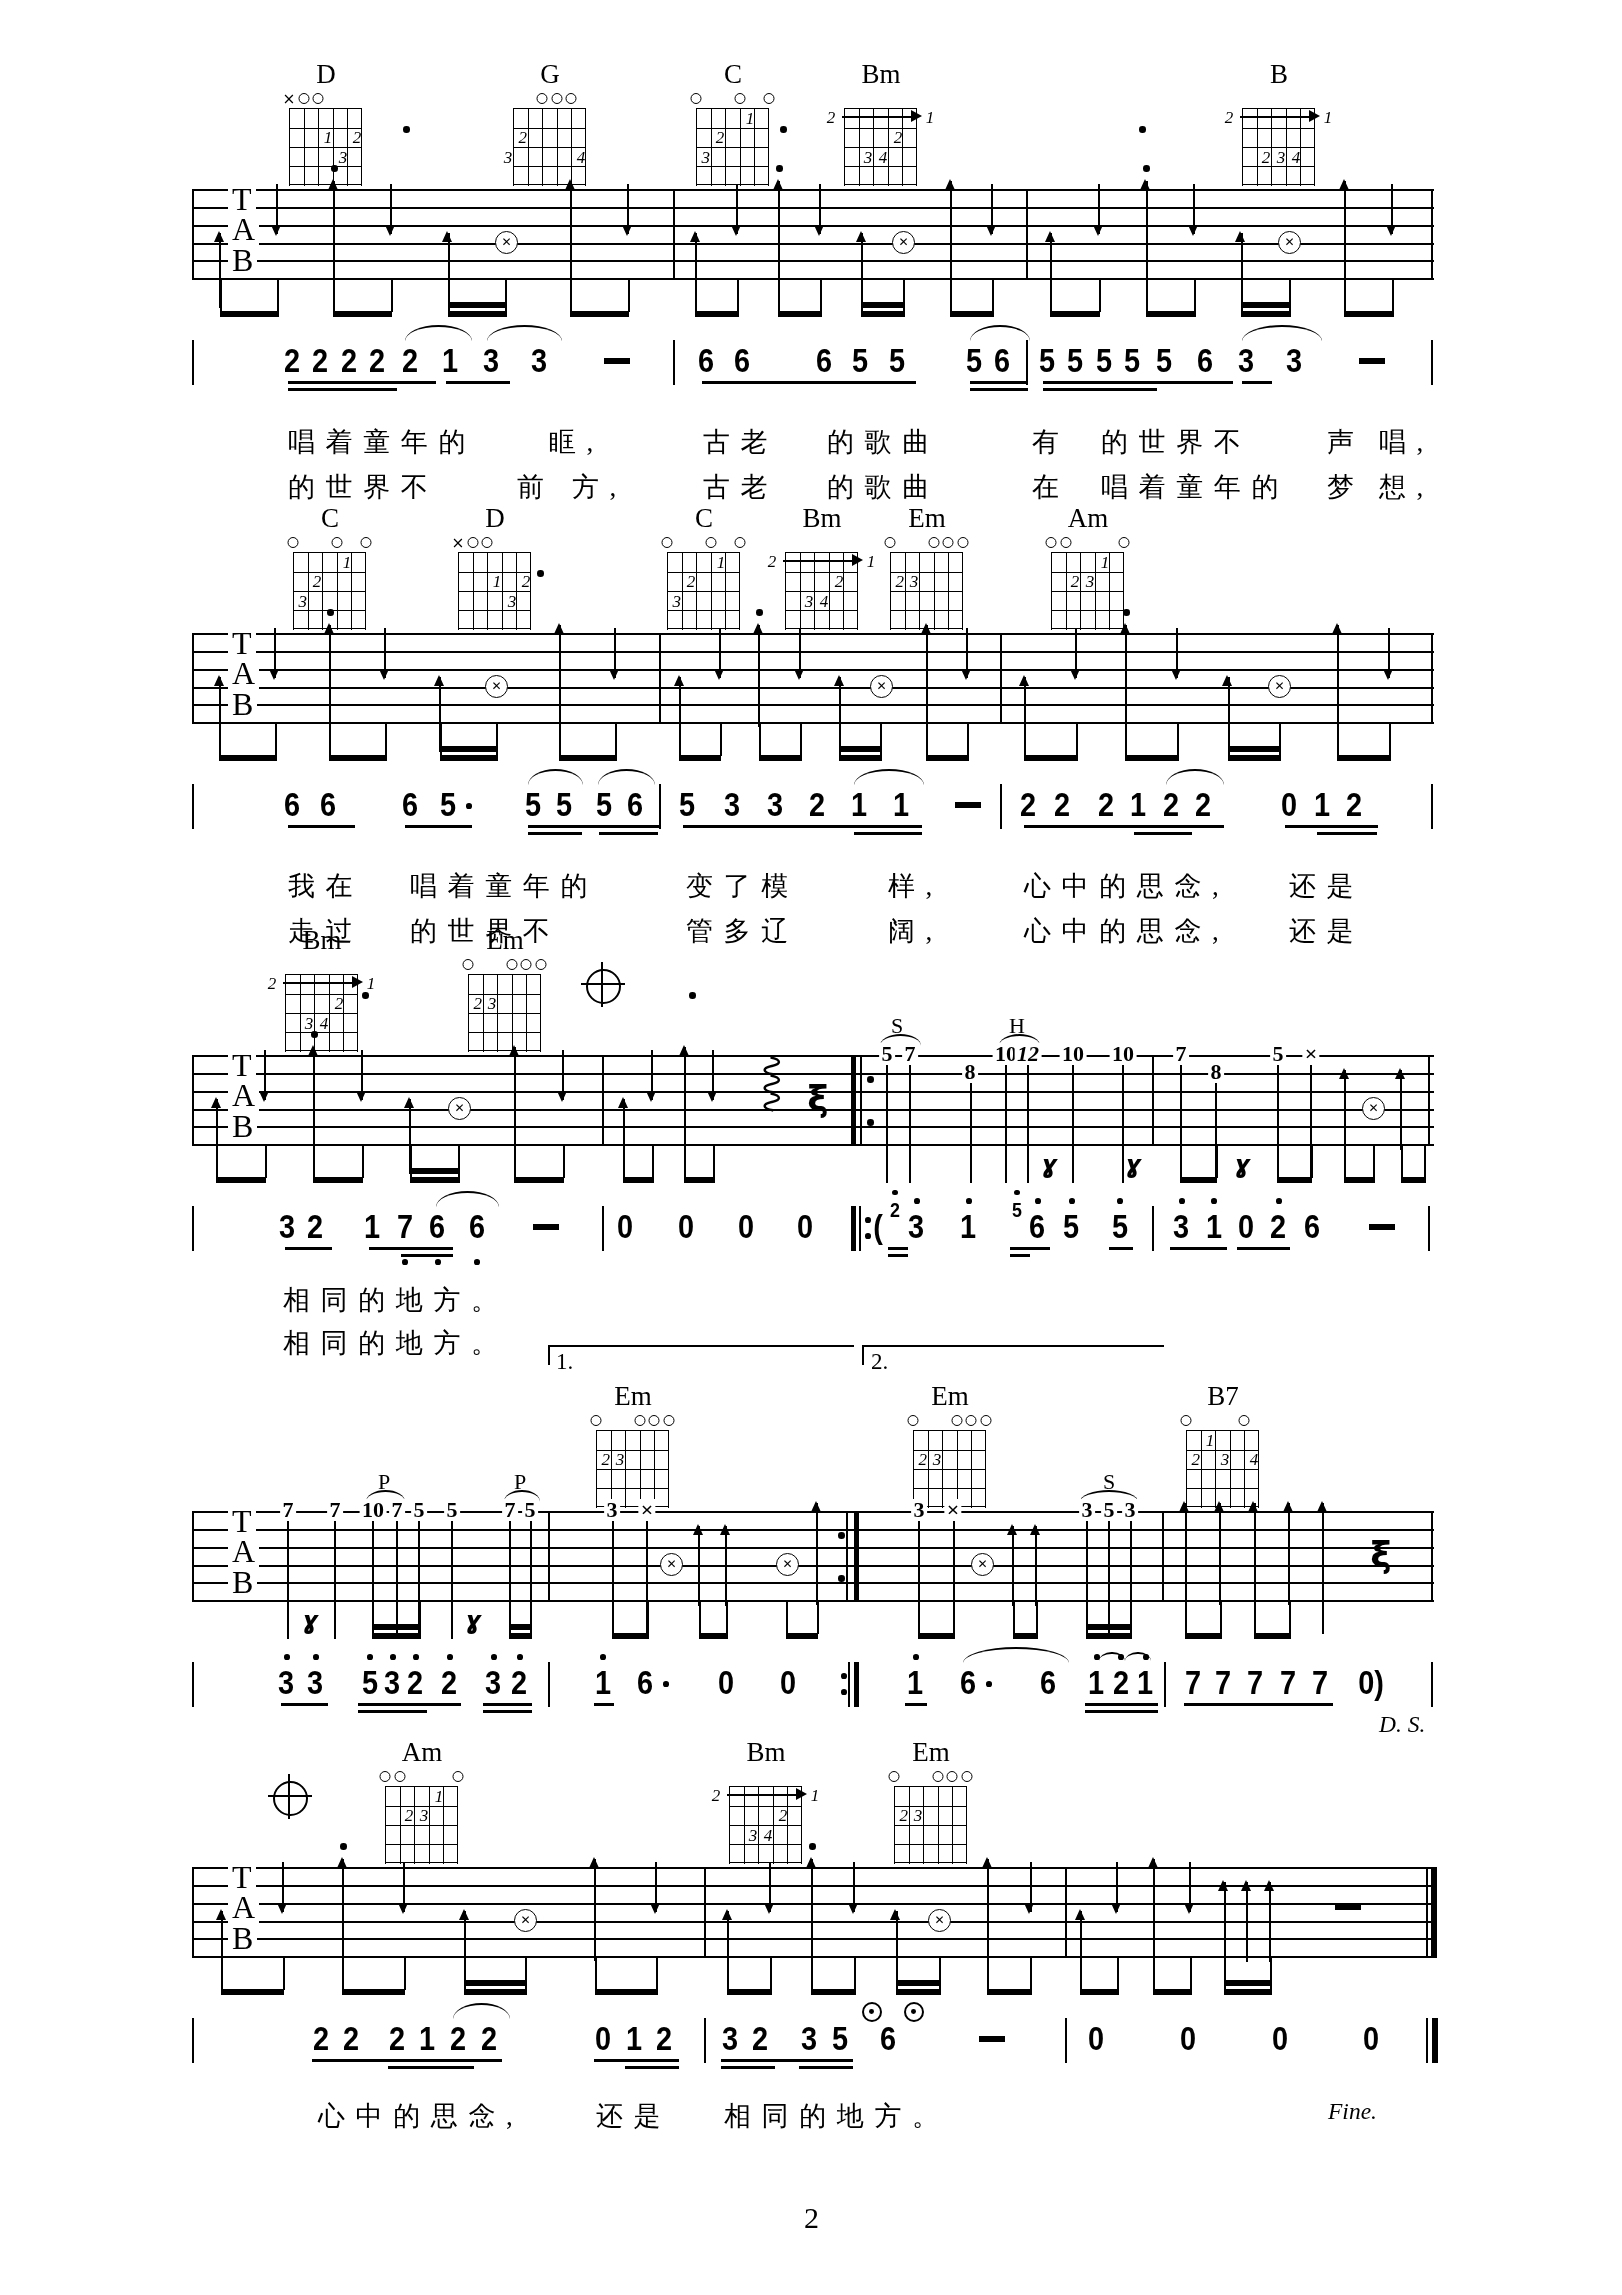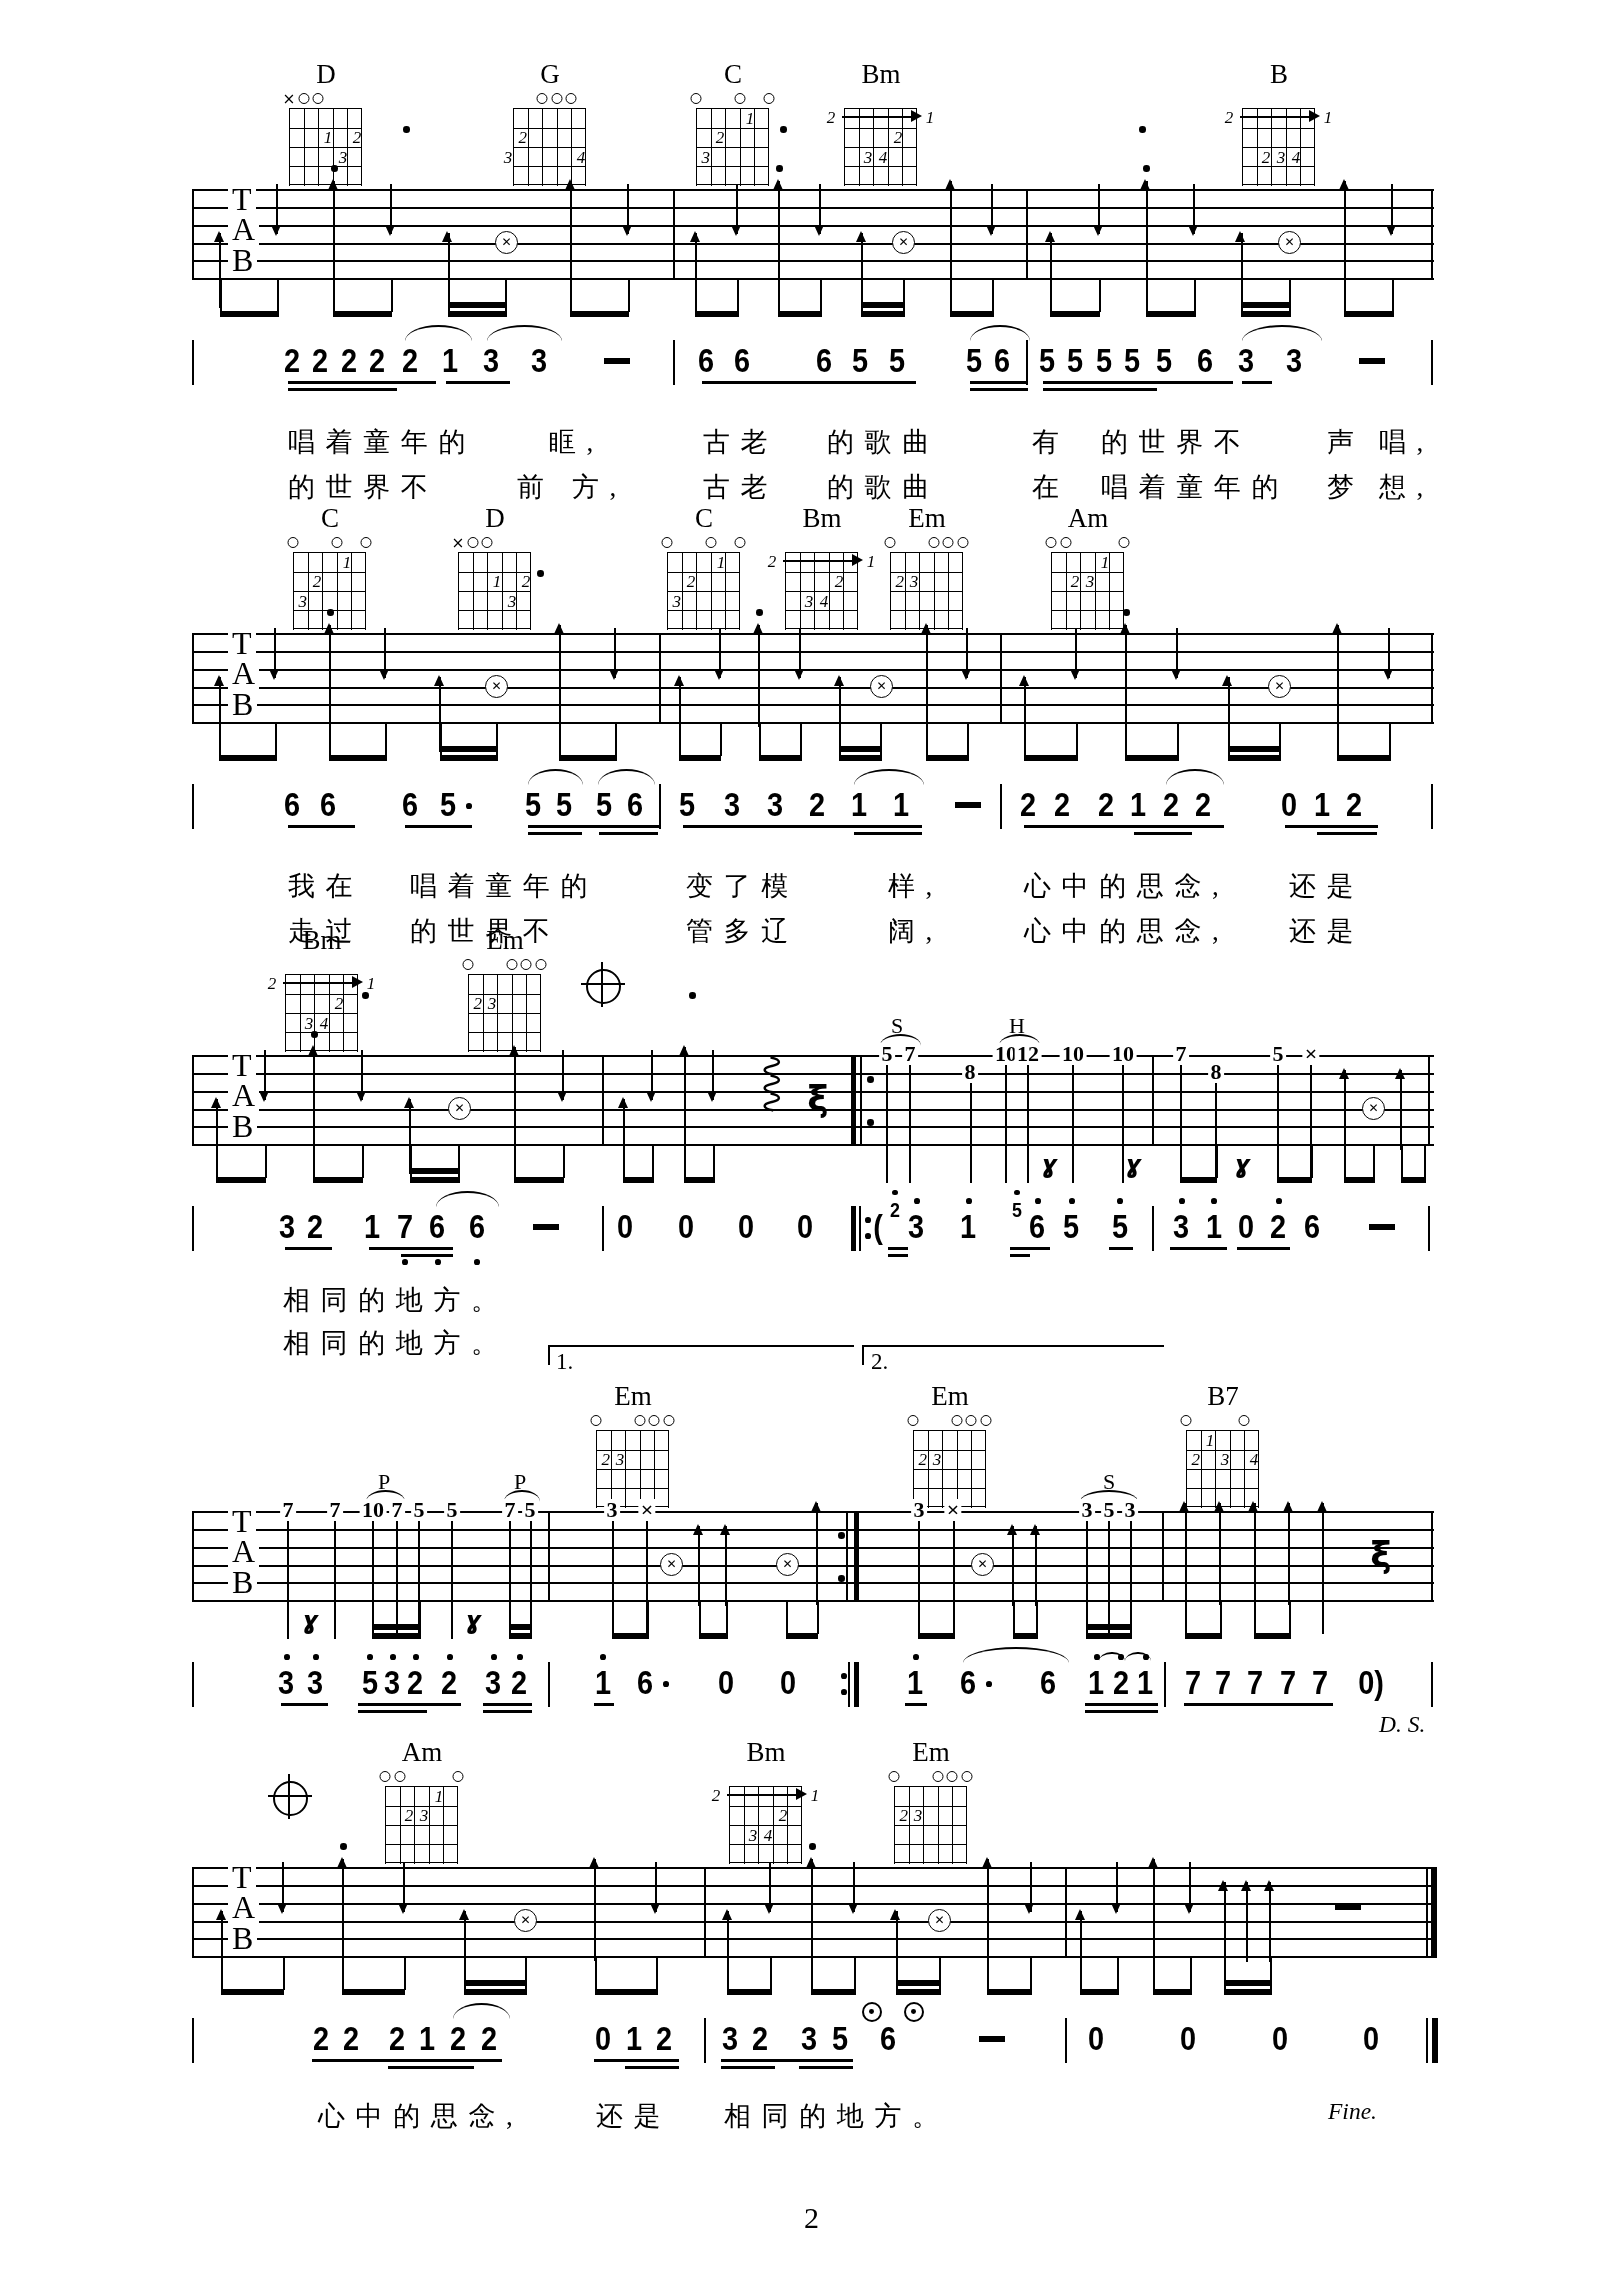--- a/index.html
+++ b/index.html
@@ -742,21 +742,21 @@
         <div class="stem" style="left: 460px; top: 91px; height: 32px;"></div>
         <div class="beam" style="left: 492px; top: 122px; width: 31px;"></div>
         <div class="stem" style="left: 492px; top: 91px; height: 32px;"></div>
         <div class="stem" style="left: 521px; top: 91px; height: 32px;"></div>
         <div class="tn" style="left: 695px; top: -12px;">5</div>
         <div class="tn" style="left: 718px; top: -12px;">7</div>
         <div class="lbl" style="left: 705px; top: -42px;">S</div>
         <div class="arc" style="left: 688px; top: -21px; width: 41px; height: 9.7px;"></div>
         <div class="tn" style="left: 778px; top: 5.7px;">8</div>
         <div class="tn" style="left: 814px; top: -12px;">10</div>
-        <div class="tn" style="left: 836px; top: -12px;">12</div>
+        <div class="tn" style="left: 836px; top: -12px; font-style: italic;">12</div>
         <div class="lbl" style="left: 825px; top: -42px;">H</div>
         <div class="arc" style="left: 807px; top: -21px; width: 41px; height: 9.7px;"></div>
         <div class="tn" style="left: 881px; top: -12px;">10</div>
         <div class="tn" style="left: 931px; top: -12px;">10</div>
         <div class="rest" style="left: 858px; top: 96px; font-size: 24px; font-style: italic;">ɣ</div>
         <div class="rest" style="left: 942px; top: 96px; font-size: 24px; font-style: italic;">ɣ</div>
         <div class="tn" style="left: 989px; top: -12px;">7</div>
         <div class="tn" style="left: 1024px; top: 5.7px;">8</div>
         <div class="rest" style="left: 1051px; top: 96px; font-size: 24px; font-style: italic;">ɣ</div>
         <div class="tn" style="left: 1086px; top: -12px;">5</div>

